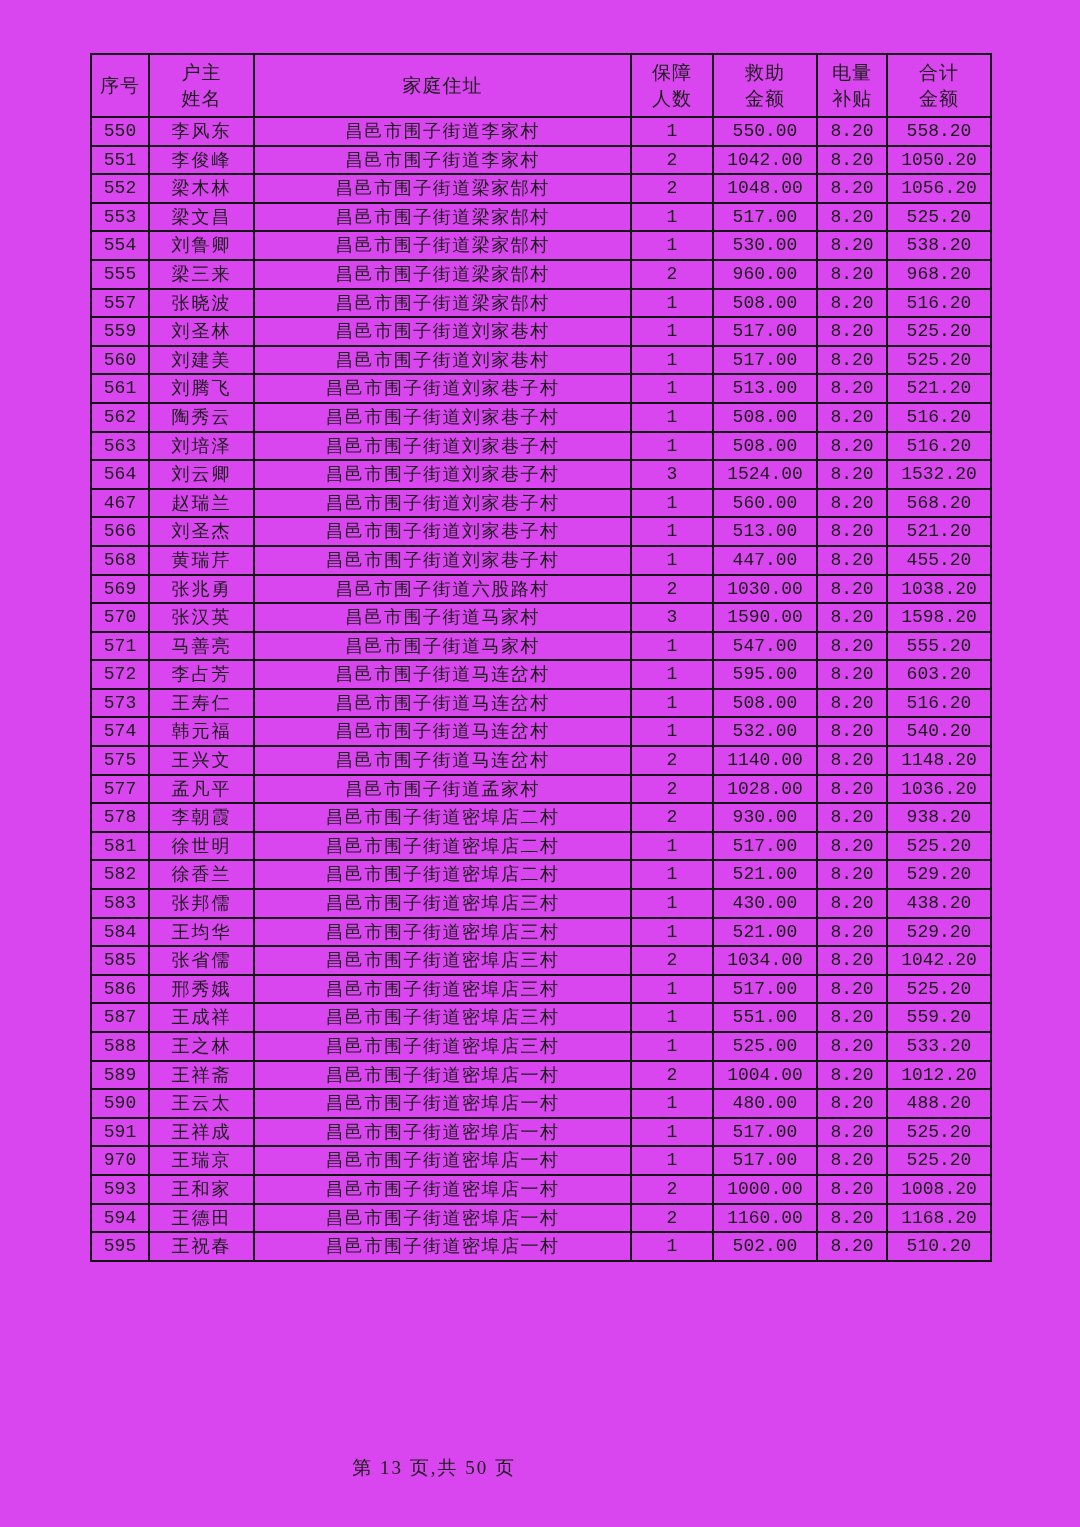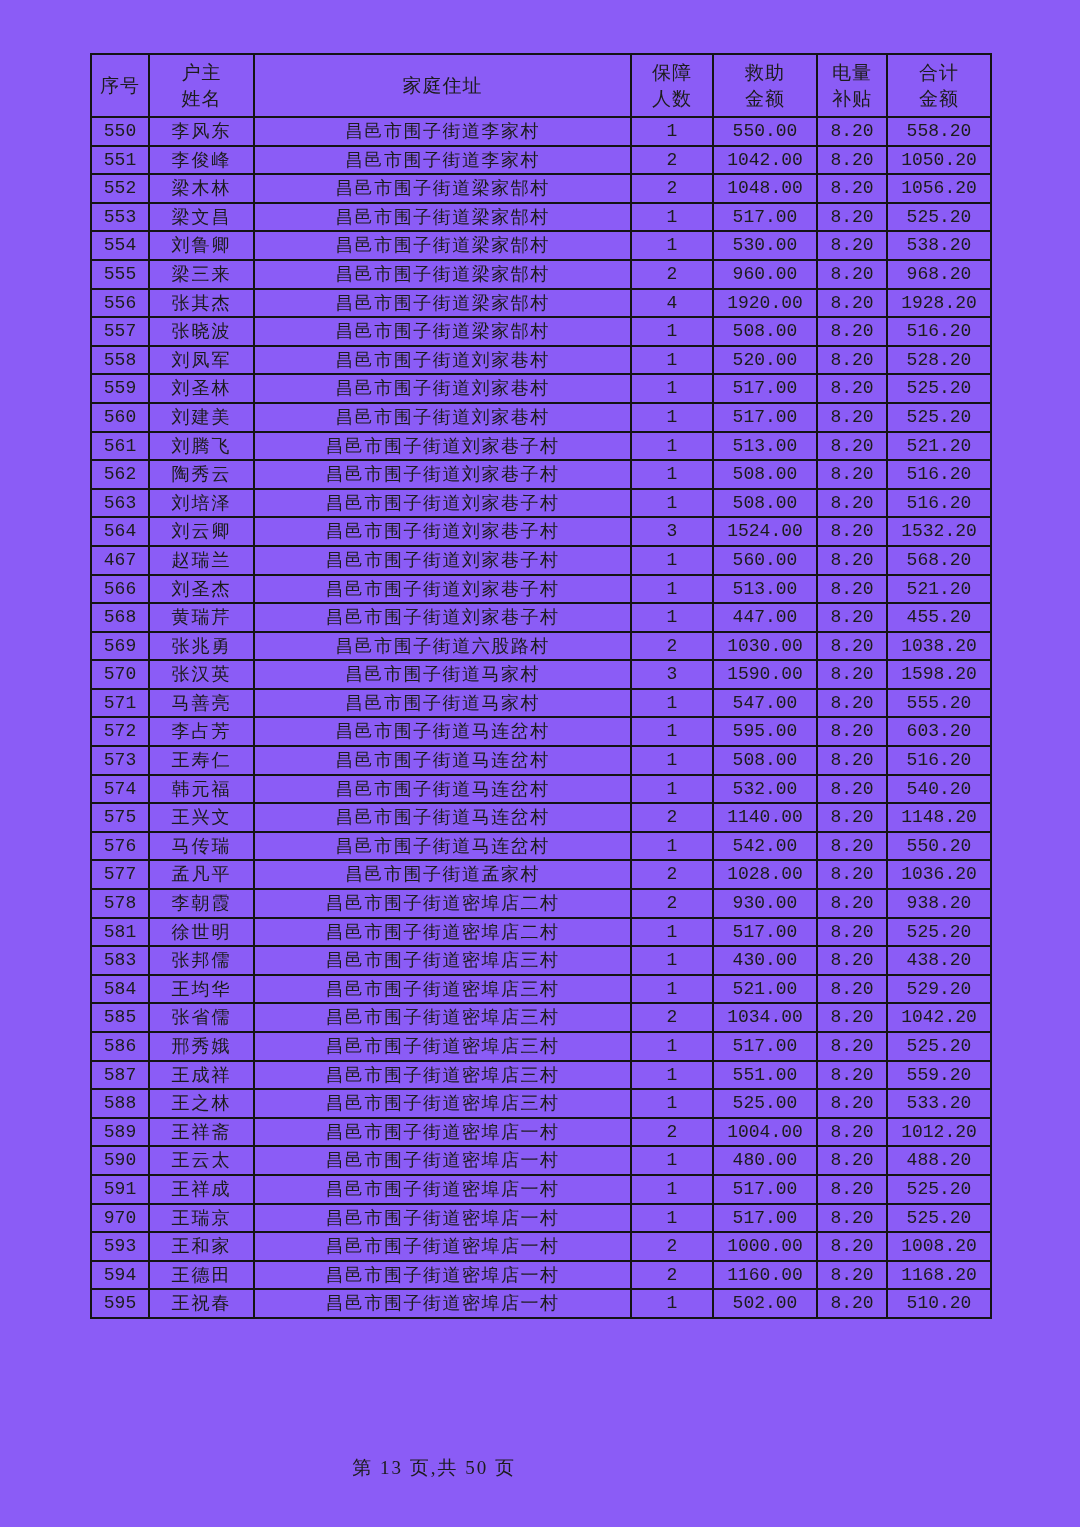--- a/index.html
+++ b/index.html
@@ -8,21 +8,21 @@
     background: #ffffff;
     width: 1080px;
     height: 1527px;
     font-family: "Liberation Serif", "DejaVu Serif", serif;
     color: #1c1c1c;
   }
   .page {
     position: relative;
     width: 1080px;
     height: 1527px;
-    background: #8b5cf6;
+    background: #d946ef;
     overflow: hidden;
   }
   table.data-table {
     position: absolute;
     left: 90px;
     top: 53px;
     width: 900px;
     border-collapse: collapse;
     table-layout: fixed;
   }
@@ -154,45 +154,27 @@
         <tr>
           <td class="col-seq">555</td>
           <td class="col-name">梁三来</td>
           <td class="col-address">昌邑市围子街道梁家郜村</td>
           <td class="col-persons">2</td>
           <td class="col-amount">960.00</td>
           <td class="col-electric">8.20</td>
           <td class="col-total">968.20</td>
         </tr>
         <tr>
-          <td class="col-seq">556</td>
-          <td class="col-name">张其杰</td>
-          <td class="col-address">昌邑市围子街道梁家郜村</td>
-          <td class="col-persons">4</td>
-          <td class="col-amount">1920.00</td>
-          <td class="col-electric">8.20</td>
-          <td class="col-total">1928.20</td>
-        </tr>
-        <tr>
           <td class="col-seq">557</td>
           <td class="col-name">张晓波</td>
           <td class="col-address">昌邑市围子街道梁家郜村</td>
           <td class="col-persons">1</td>
           <td class="col-amount">508.00</td>
           <td class="col-electric">8.20</td>
           <td class="col-total">516.20</td>
-        </tr>
-        <tr>
-          <td class="col-seq">558</td>
-          <td class="col-name">刘凤军</td>
-          <td class="col-address">昌邑市围子街道刘家巷村</td>
-          <td class="col-persons">1</td>
-          <td class="col-amount">520.00</td>
-          <td class="col-electric">8.20</td>
-          <td class="col-total">528.20</td>
         </tr>
         <tr>
           <td class="col-seq">559</td>
           <td class="col-name">刘圣林</td>
           <td class="col-address">昌邑市围子街道刘家巷村</td>
           <td class="col-persons">1</td>
           <td class="col-amount">517.00</td>
           <td class="col-electric">8.20</td>
           <td class="col-total">525.20</td>
         </tr>
@@ -325,29 +307,20 @@
         <tr>
           <td class="col-seq">575</td>
           <td class="col-name">王兴文</td>
           <td class="col-address">昌邑市围子街道马连岔村</td>
           <td class="col-persons">2</td>
           <td class="col-amount">1140.00</td>
           <td class="col-electric">8.20</td>
           <td class="col-total">1148.20</td>
         </tr>
         <tr>
-          <td class="col-seq">576</td>
-          <td class="col-name">马传瑞</td>
-          <td class="col-address">昌邑市围子街道马连岔村</td>
-          <td class="col-persons">1</td>
-          <td class="col-amount">542.00</td>
-          <td class="col-electric">8.20</td>
-          <td class="col-total">550.20</td>
-        </tr>
-        <tr>
           <td class="col-seq">577</td>
           <td class="col-name">孟凡平</td>
           <td class="col-address">昌邑市围子街道孟家村</td>
           <td class="col-persons">2</td>
           <td class="col-amount">1028.00</td>
           <td class="col-electric">8.20</td>
           <td class="col-total">1036.20</td>
         </tr>
         <tr>
           <td class="col-seq">578</td>
@@ -359,20 +332,29 @@
           <td class="col-total">938.20</td>
         </tr>
         <tr>
           <td class="col-seq">581</td>
           <td class="col-name">徐世明</td>
           <td class="col-address">昌邑市围子街道密埠店二村</td>
           <td class="col-persons">1</td>
           <td class="col-amount">517.00</td>
           <td class="col-electric">8.20</td>
           <td class="col-total">525.20</td>
+        </tr>
+        <tr>
+          <td class="col-seq">582</td>
+          <td class="col-name">徐香兰</td>
+          <td class="col-address">昌邑市围子街道密埠店二村</td>
+          <td class="col-persons">1</td>
+          <td class="col-amount">521.00</td>
+          <td class="col-electric">8.20</td>
+          <td class="col-total">529.20</td>
         </tr>
         <tr>
           <td class="col-seq">583</td>
           <td class="col-name">张邦儒</td>
           <td class="col-address">昌邑市围子街道密埠店三村</td>
           <td class="col-persons">1</td>
           <td class="col-amount">430.00</td>
           <td class="col-electric">8.20</td>
           <td class="col-total">438.20</td>
         </tr>

